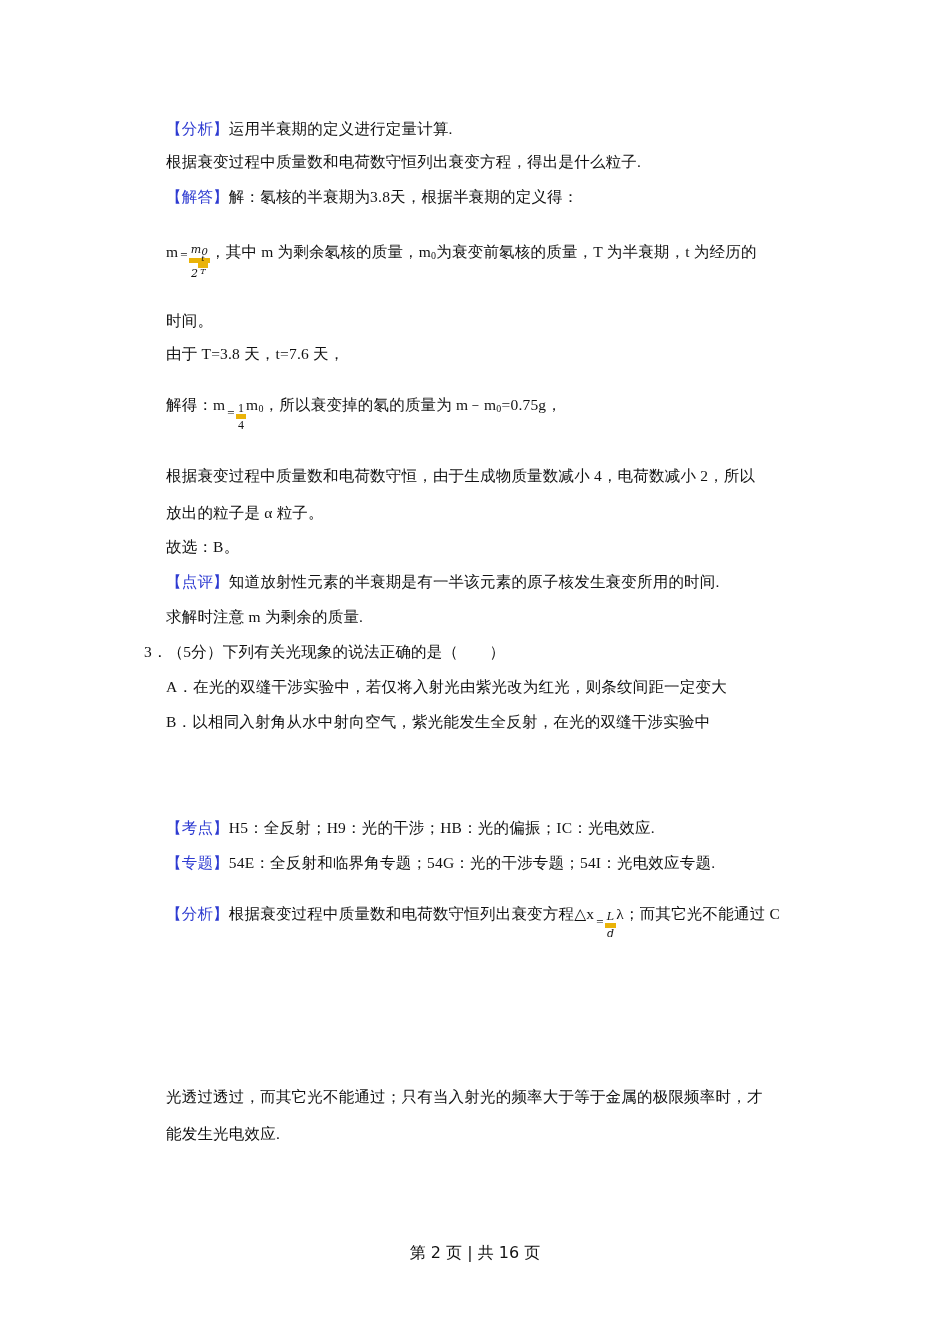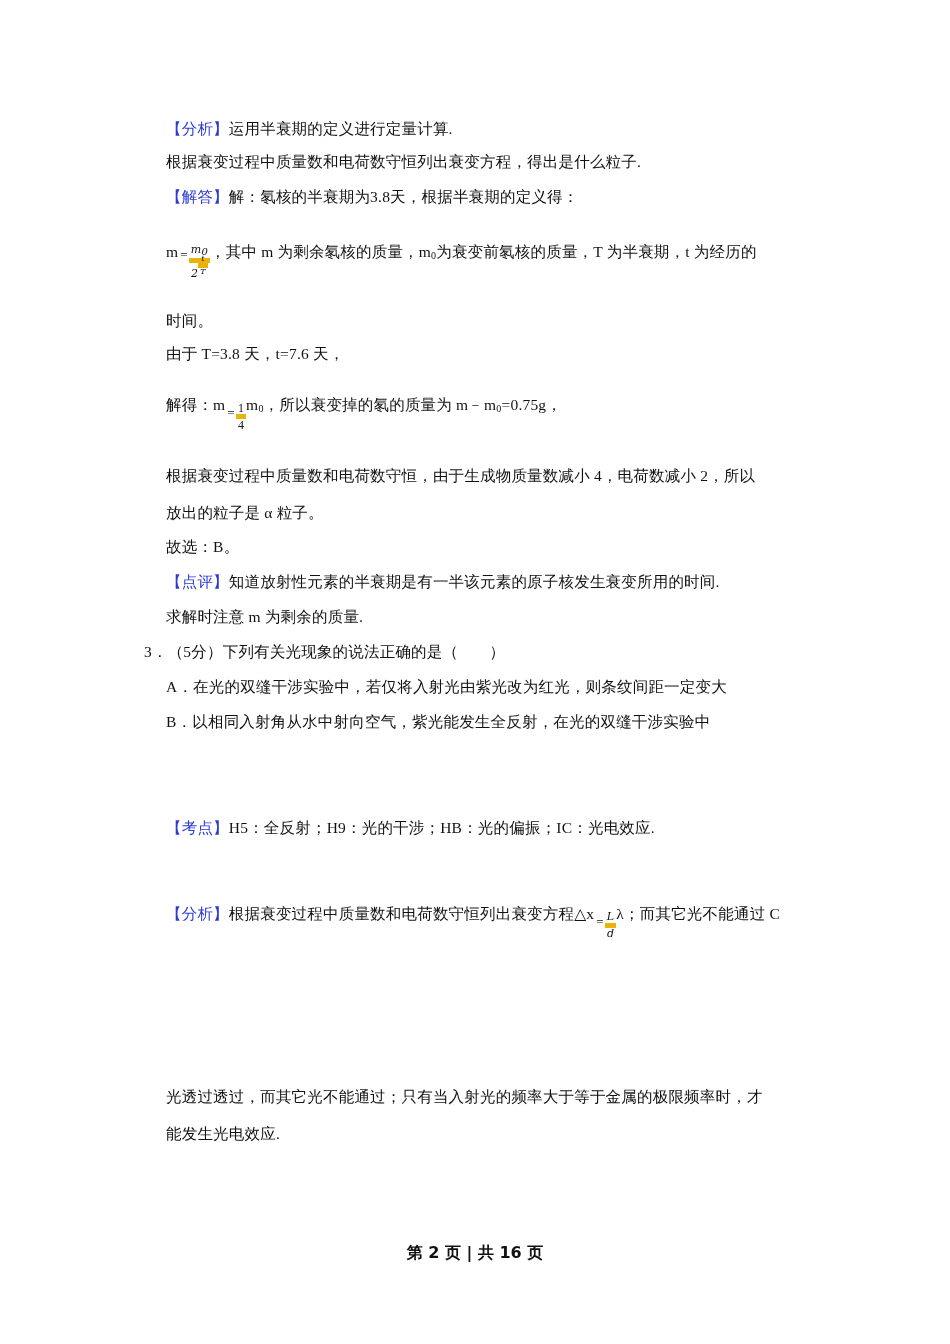--- a/index.html
+++ b/index.html
@@ -55,21 +55,20 @@
     .sub { font-size: 10px; vertical-align: -2px; }
     .frac.small { font-size: 10px; line-height: 10px; }
     .footer {
       position: absolute;
       left: 0; width: 950px;
       top: 1243px;
       text-align: center;
       font-family: "DejaVu Sans", sans-serif;
       font-size: 16px;
       color: #111;
-      font-weight: bold;
     }
   </style>
 </head>
 <body>
 
 <div class="page">
 
   <div class="line" style="top:119px">
     <span class="tag">【分析】</span><span>运用半衰期的定义进行定量计算.</span>
   </div>
@@ -123,20 +122,23 @@
   <div class="line" style="top:677px">
     <span>A．</span><span>在光的双缝干涉实验中，若仅将入射光由紫光改为红光，则条纹间距一定变大</span>
   </div>
   <div class="line" style="top:712px">
     <span>B．</span><span>以相同入射角从水中射向空气，紫光能发生全反射，在光的双缝干涉实验中</span>
   </div>
 
   <div class="line" style="top:818px">
     <span class="tag">【考点】</span><span>H5：全反射；H9：光的干涉；HB：光的偏振；IC：光电效应.</span>
   </div>
+  <div class="line" style="top:853px">
+    <span class="tag">【专题】</span><span>54E：全反射和临界角专题；54G：光的干涉专题；54I：光电效应专题.</span>
+  </div>
 
   <div class="line" style="top:901px">
     <span class="tag">【分析】</span><span>根据衰变过程中质量数和电荷数守恒列出衰变方程△x</span><span class="eq-low">=</span><span class="frac" style="top:10px"><span class="num">L</span><span class="den">d</span></span><span>λ；而其它光不能通过 C</span>
   </div>
 
 
   <div class="line" style="top:1087px">
     <span>光透过透过，而其它光不能通过；只有当入射光的频率大于等于金属的极限频率时，才</span>
   </div>
   <div class="line" style="top:1124px">

